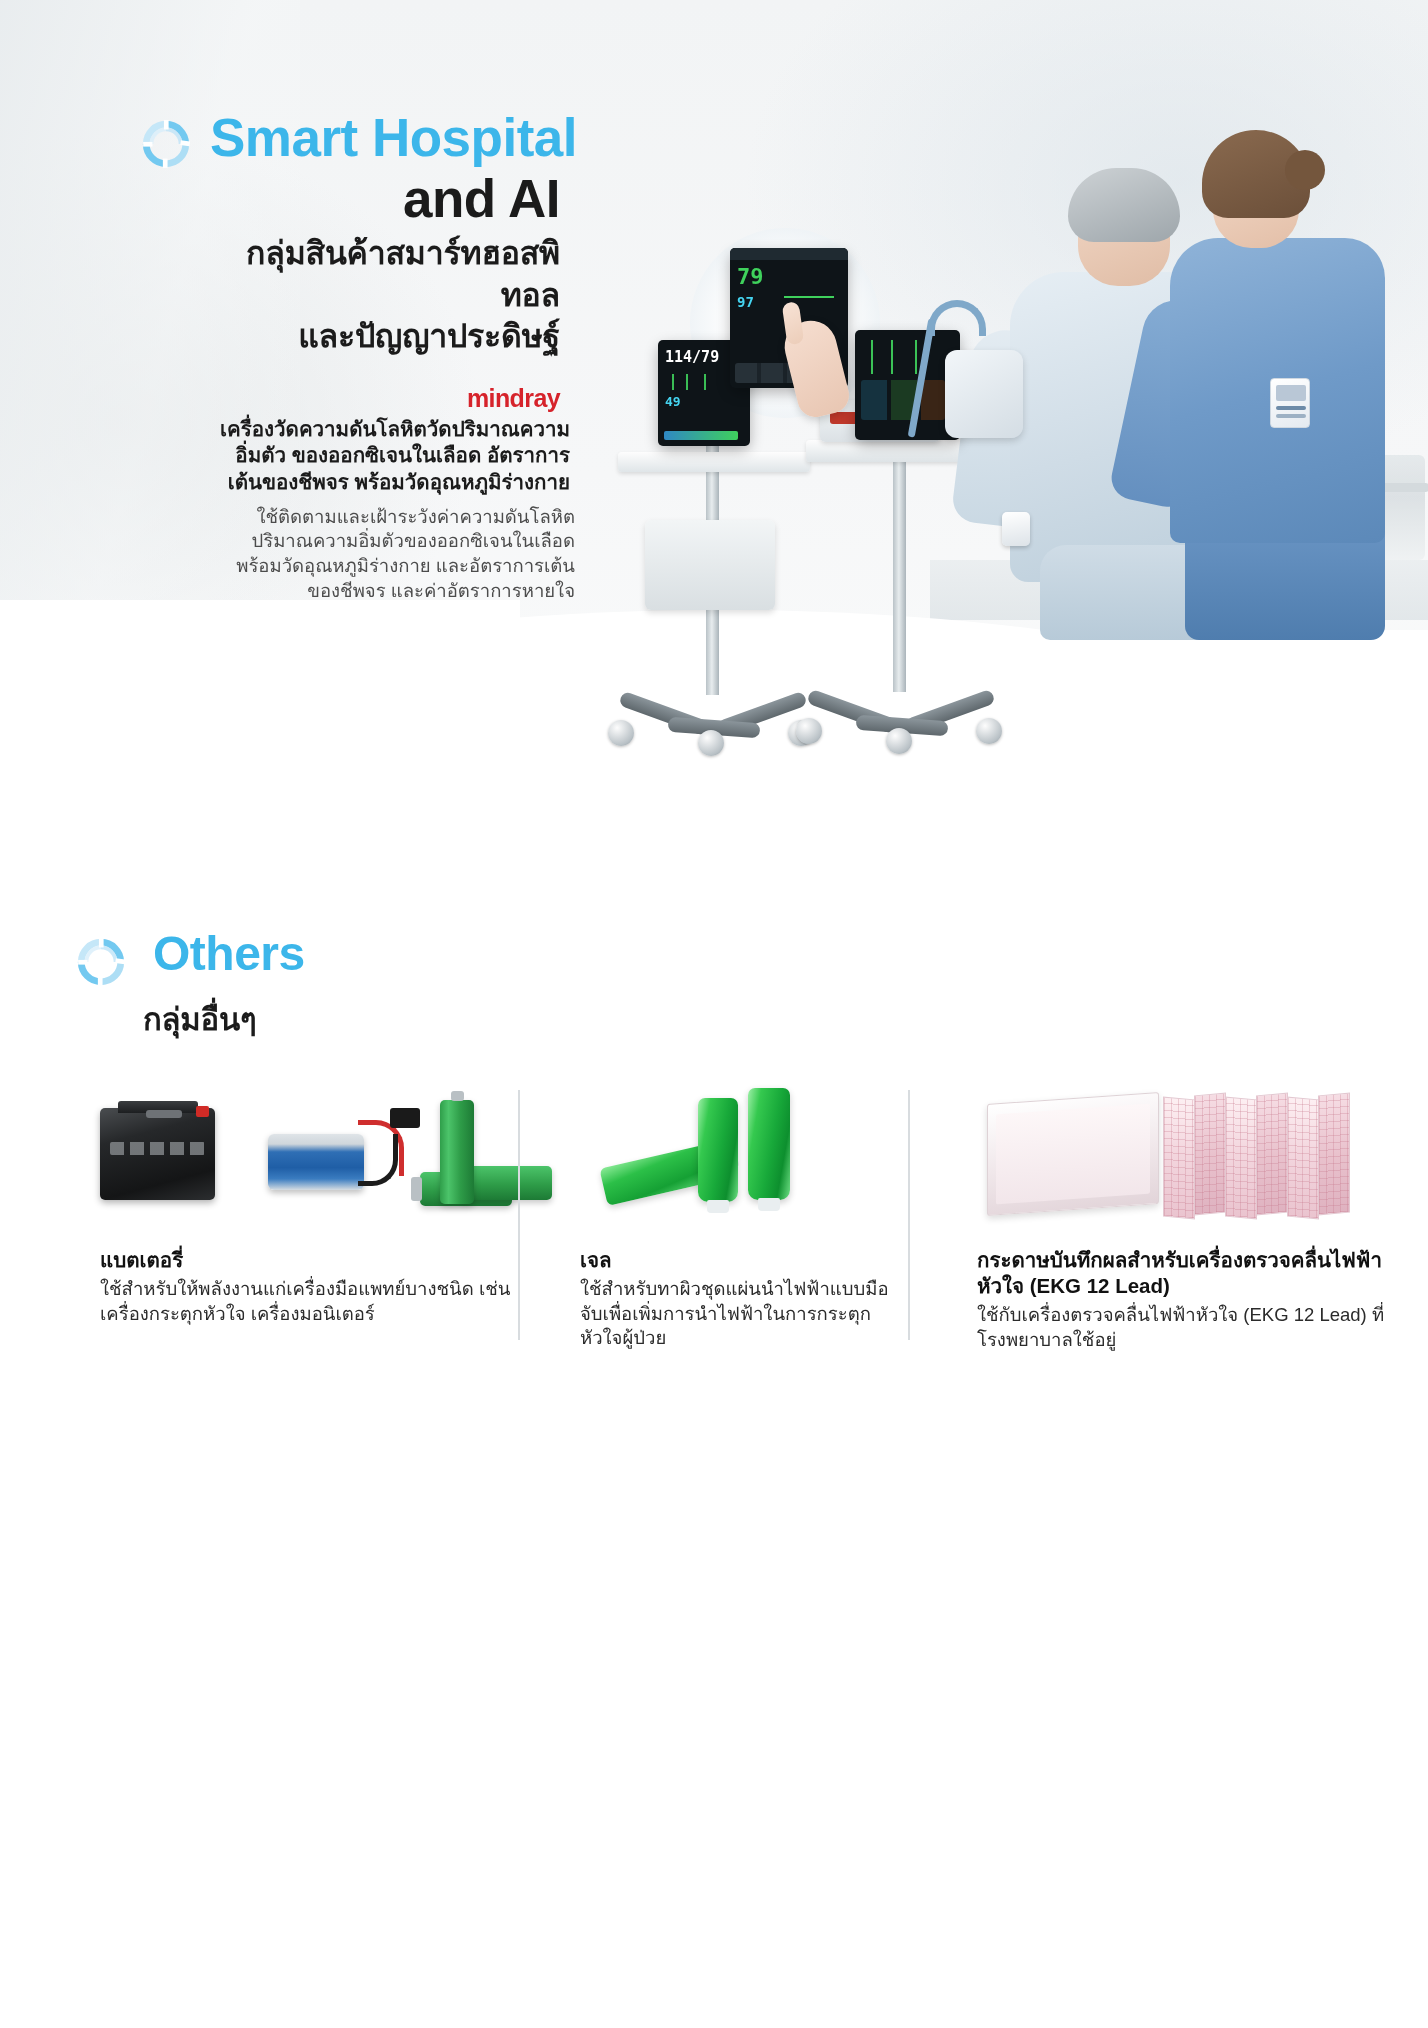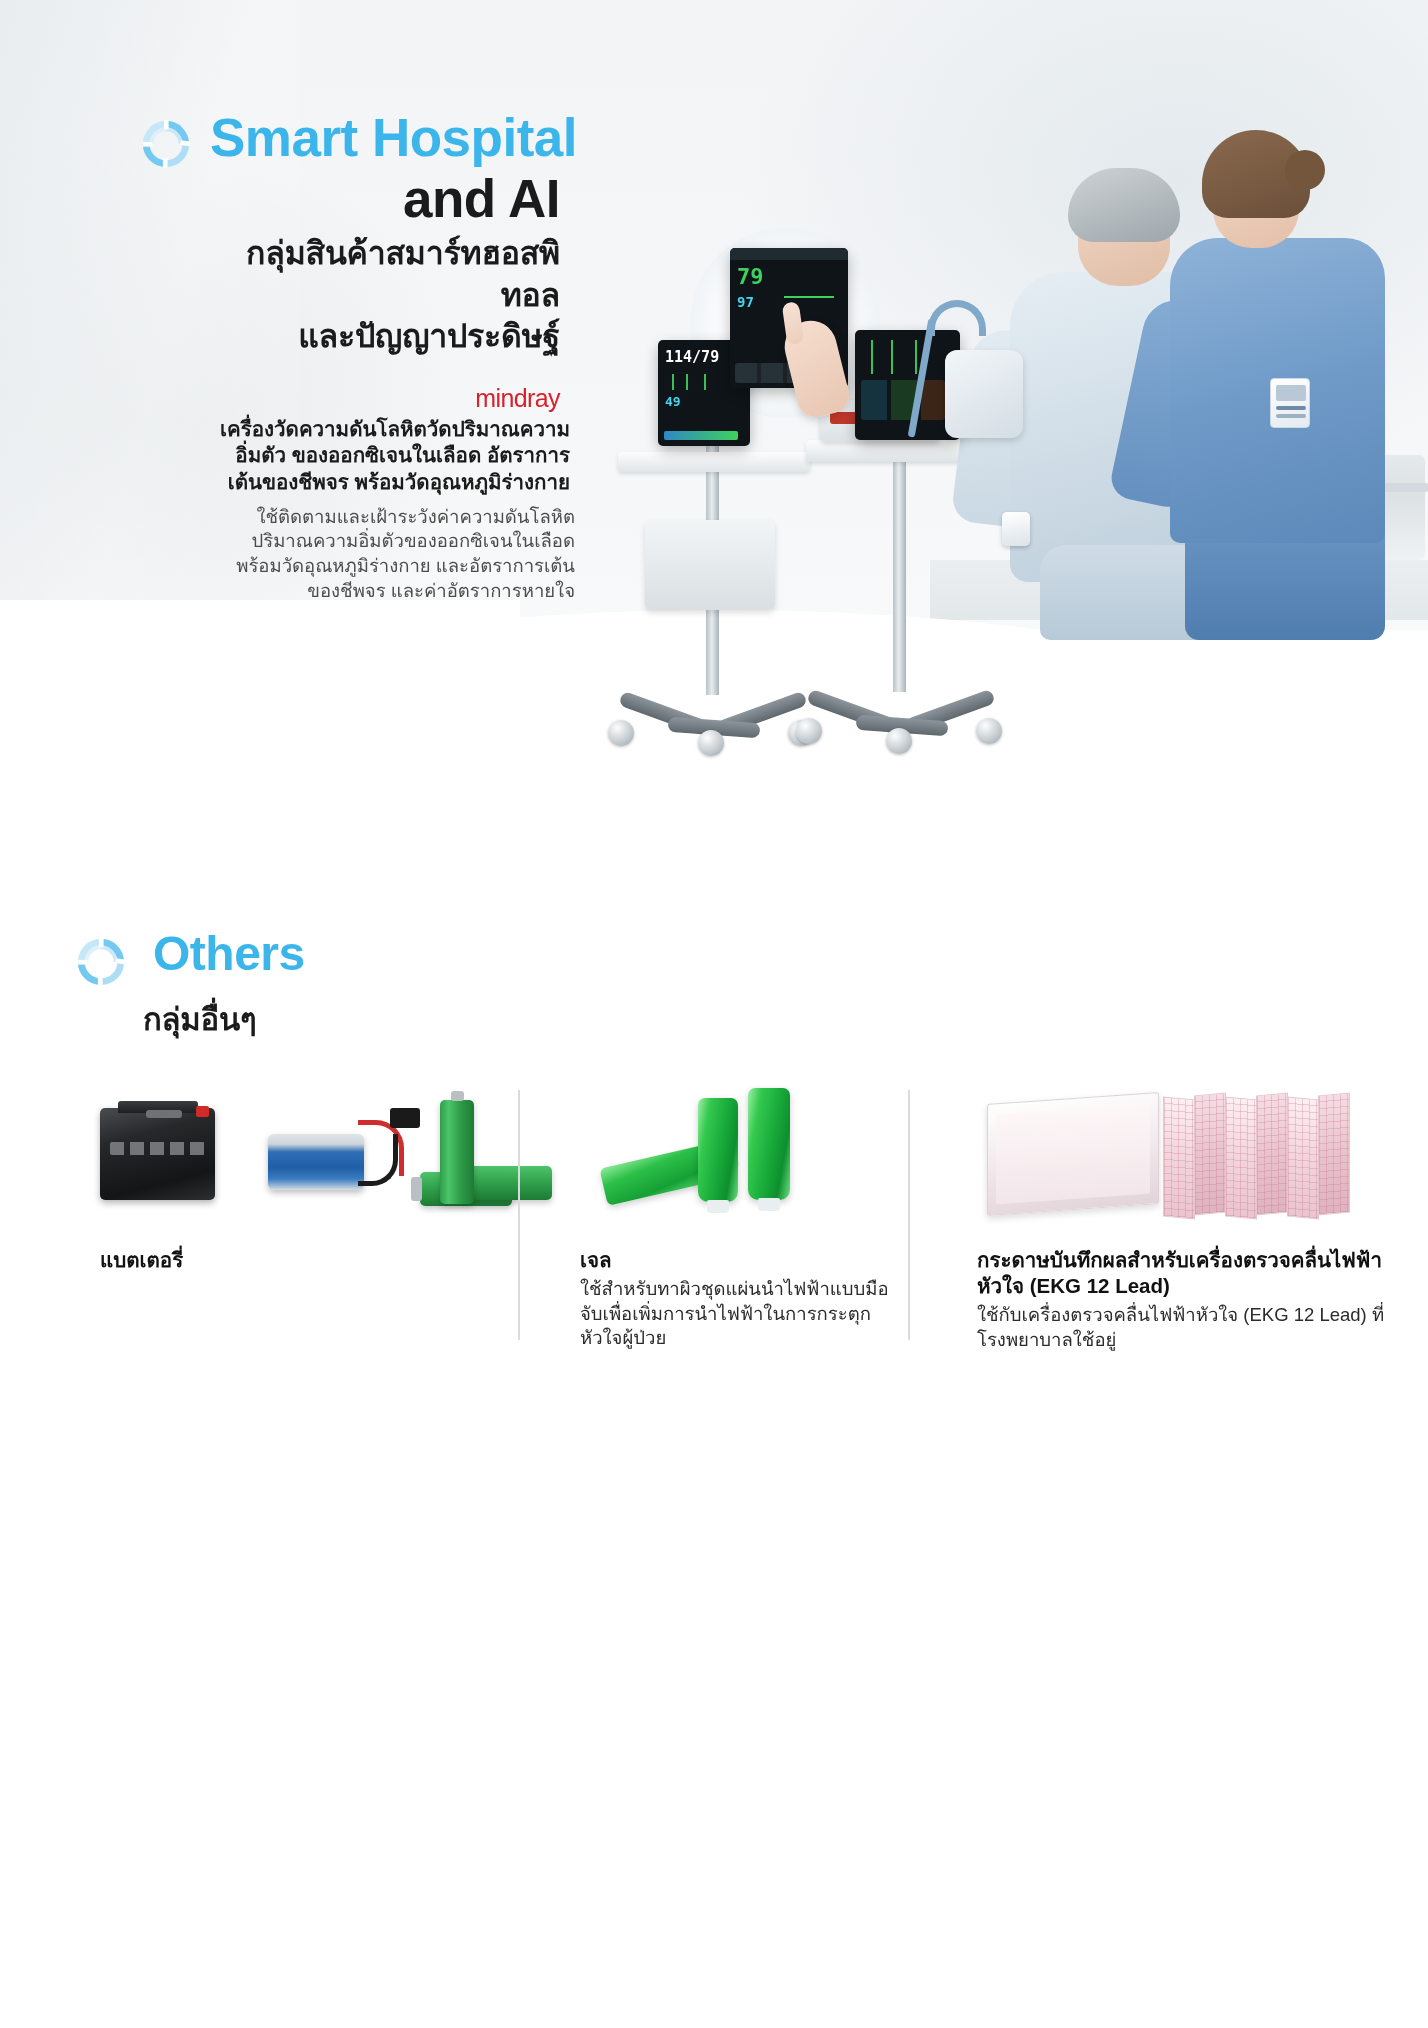--- a/index.html
+++ b/index.html
@@ -125,21 +125,21 @@
     line-height: 1.30;
     margin-left: 70px;
     margin-top: 8px;
     letter-spacing: -0.2px;
   }
 
   .mindray {
     margin-left: 70px;
     margin-top: 26px;
     font-size: 25px;
-    font-weight: normal;
+    font-weight: bold;
     color: #d6232b;
     letter-spacing: -0.6px;
   }
 
   .prod-desc-bold {
     margin-left: 70px;
     margin-top: 3px;
     font-size: 20.5px;
     font-weight: bold;
     color: #1b1b1b;
@@ -616,20 +616,21 @@
           <div class="cell-cap" style="left:-9px;top:5px;"></div>
         </div>
         <div class="cell-g cell-lay2">
           <div class="cell-cap" style="left:-9px;top:5px;"></div>
         </div>
         <div class="cell-g cell-up">
           <div class="cell-cap" style="left:11px;top:-9px;width:13px;height:10px;"></div>
         </div>
       </div>
       <div class="card-title">แบตเตอรี่</div>
+      <div class="card-body">ใช้สำหรับให้พลังงานแก่เครื่องมือแพทย์บางชนิด เช่นเครื่องกระตุกหัวใจ เครื่องมอนิเตอร์</div>
     </div>
 
     <div class="divider div-1"></div>
 
     <div class="card card-2">
       <div class="card-img">
         <div class="tube-flat"></div>
         <div class="tube-up tube-1"></div>
         <div class="tube-up tube-2"></div>
       </div>

